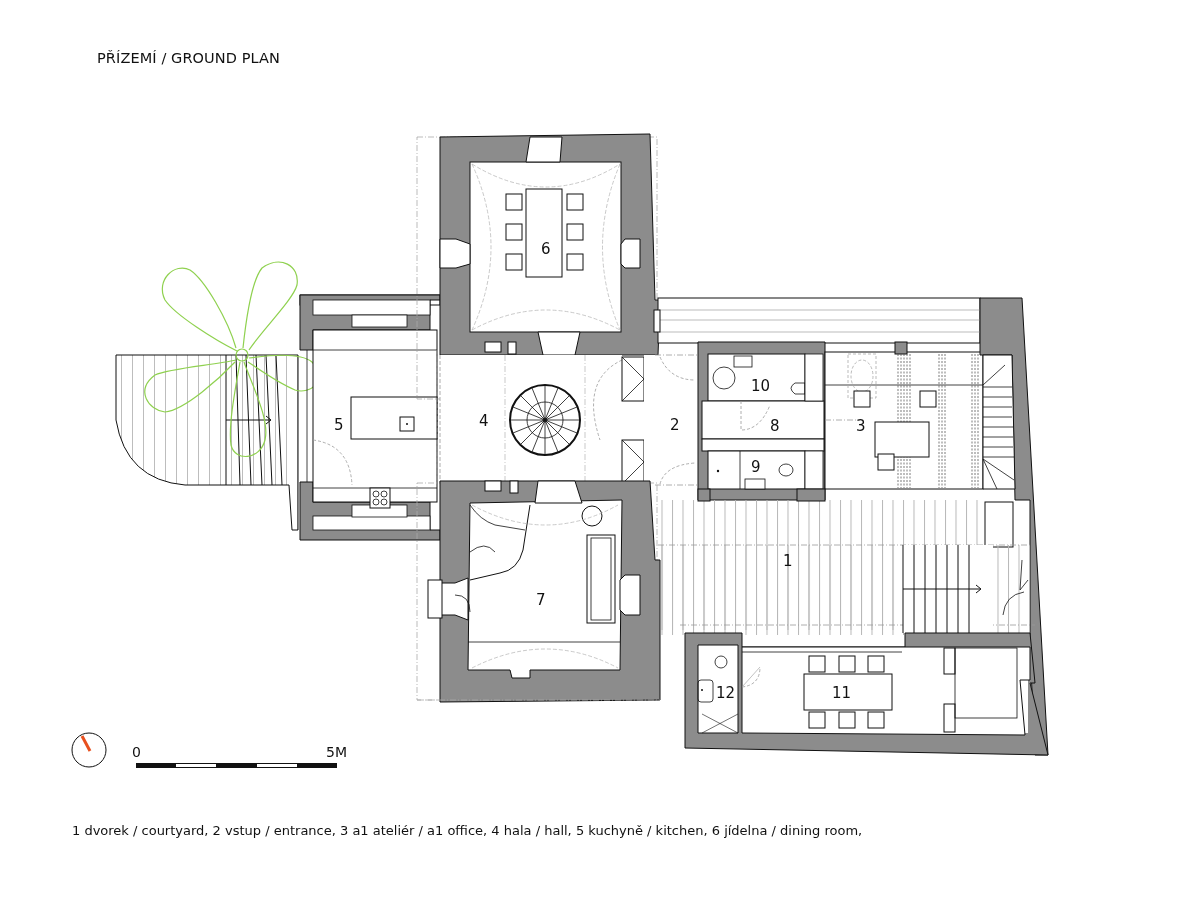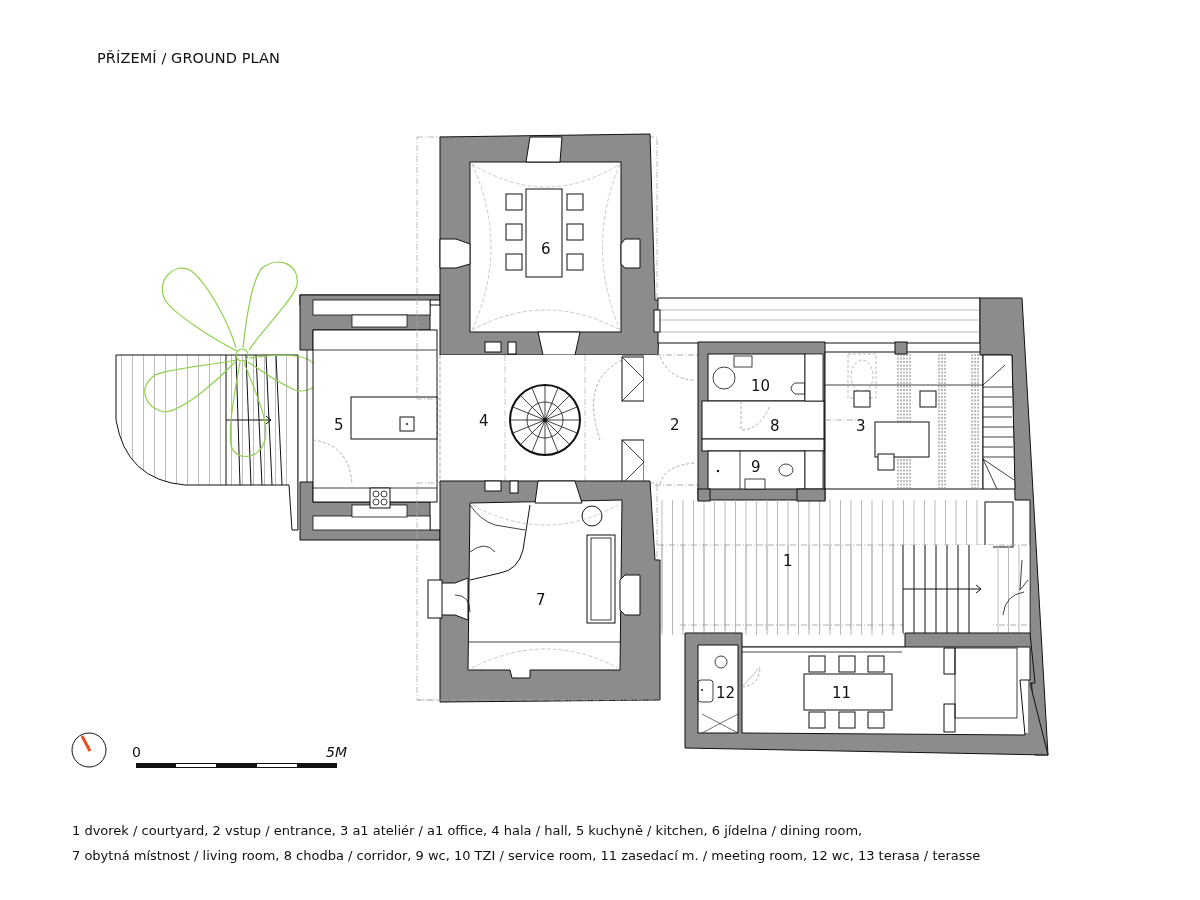--- a/index.html
+++ b/index.html
@@ -318,18 +318,17 @@
   </g>
 
   <g>
     <rect x="136" y="763" width="201" height="5" fill="#111"></rect>
     <rect x="176" y="764" width="40" height="3" fill="#fff"></rect>
     <rect x="257" y="764" width="40" height="3" fill="#fff"></rect>
   </g>
 </svg>
 
 <div class="scale-label" style="left:132px; top:744px;">0</div>
-<div class="scale-label" style="left:326px; top:744px;font-style:italic;">5M</div>
+<div class="scale-label" style="left:326px; top:744px;">5M</div>
 
 <div class="legend">
   <div>1 dvorek / courtyard, 2 vstup / entrance, 3 a1 ateliér / a1 office, 4 hala / hall, 5 kuchyně / kitchen, 6 jídelna / dining room,</div>
-  <div>7 obytná místnost / living room, 8 chodba / corridor, 9 wc, 10 TZI / service room, 11 zasedací m. / meeting room, 12 wc, 13 terasa / terasse</div>
 </div>
 
 </body></html>

